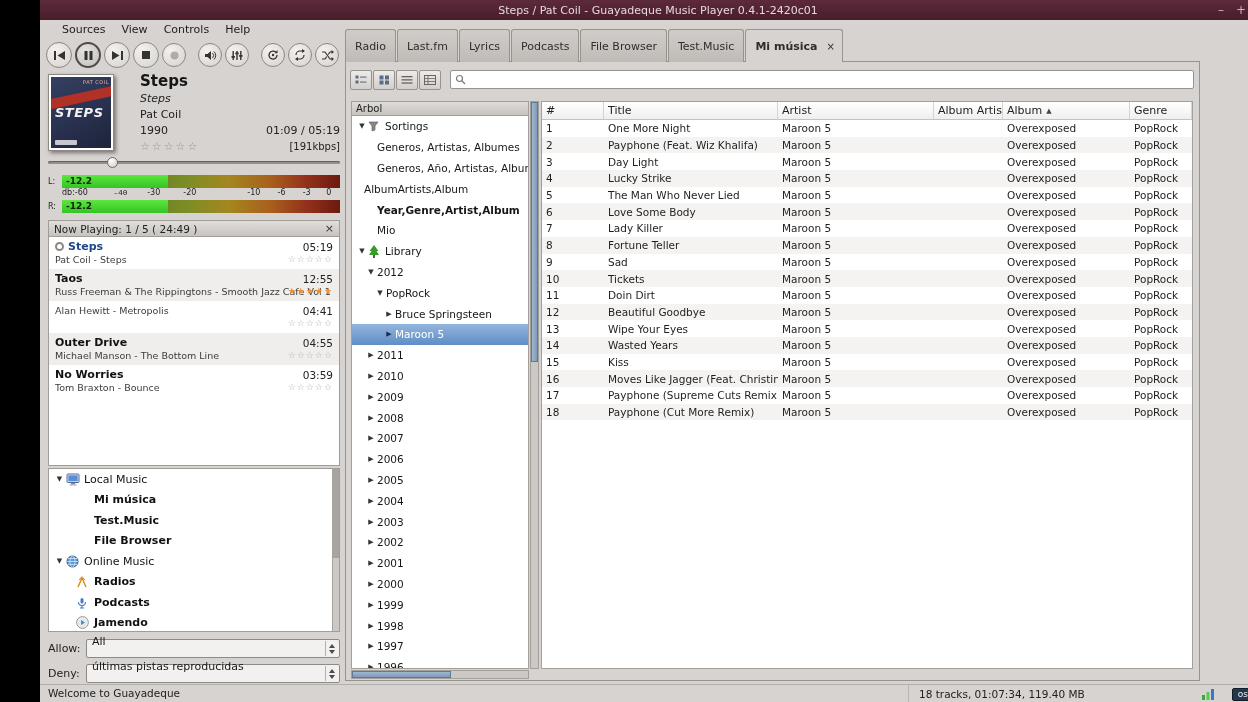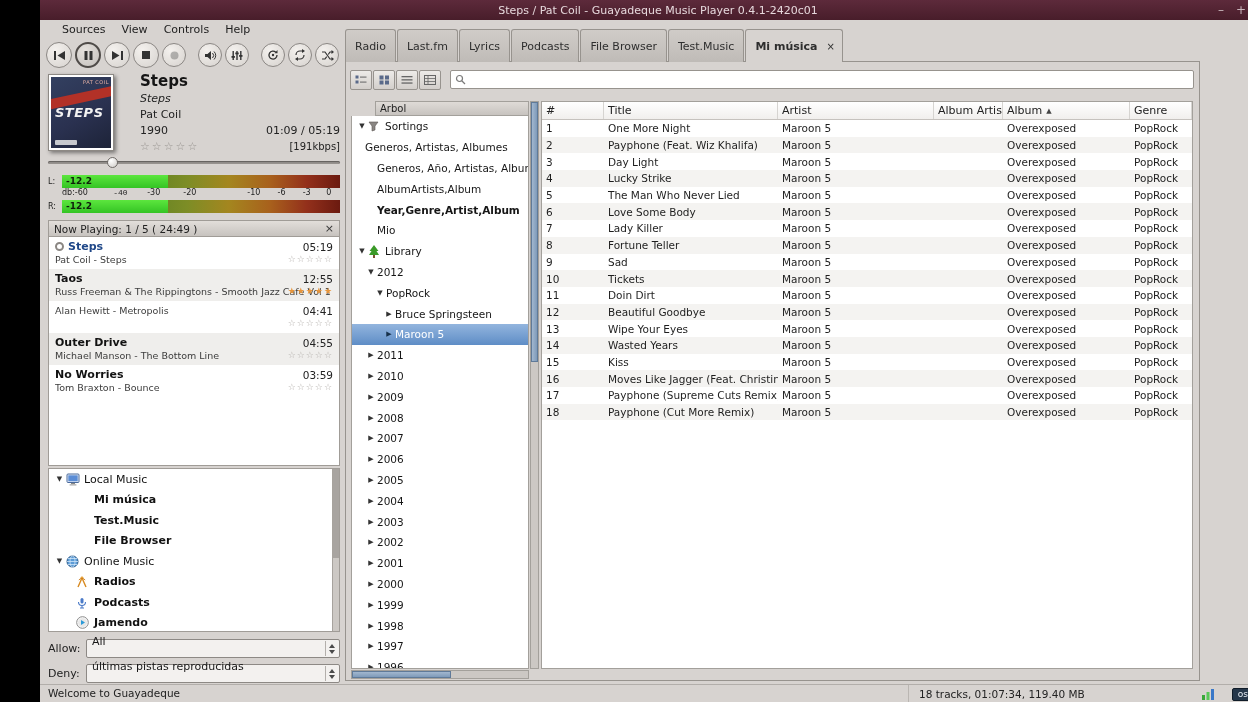--- a/index.html
+++ b/index.html
@@ -110,21 +110,21 @@
 
   
   .panel { position:absolute; left:305px; top:61px; width:855px; height:620px; background:#d7d3d0; border:1px solid #97938e; z-index:2; }
   .browser-toolbar { position:absolute; left:4px; top:7px; right:5px; height:21px; display:flex; align-items:center; }
   .view-btn { width:22px; height:20px; margin-right:1px; border:1px solid #97938e; border-radius:2px;
     background:linear-gradient(#edebe8,#d3cfcb); display:flex; align-items:center; justify-content:center; flex:none; }
   .search-box { flex:1; margin-left:8px; height:19px; background:#fff; border:1px solid #97938e; border-radius:2px; display:flex; align-items:center; padding:0 4px; gap:4px; }
   .search-box input { flex:1; border:none; outline:none; background:transparent; font-size:11px; font-family:inherit; color:#222; }
 
   .tree-wrap { position:absolute; left:5px; top:39px; width:178px; height:568px; display:flex; flex-direction:column; }
-  .tree-header { height:15px; flex:none; background:linear-gradient(#dfdbd7,#c7c3bf); border:1px solid #a3a09b; font-size:10px; color:#222; display:flex; align-items:center; padding-left:4px;margin-left:24px; }
+  .tree-header { height:15px; flex:none; background:linear-gradient(#dfdbd7,#c7c3bf); border:1px solid #a3a09b; font-size:10px; color:#222; display:flex; align-items:center; padding-left:4px; }
   .tree-body { flex:1; background:#fff; border:1px solid #a3a09b; border-top:none; overflow:hidden; }
   .tree-row { height:20.8px; display:flex; align-items:center; white-space:nowrap; overflow:hidden; }
   .tree-arrow { width:12px; font-size:7px; color:#333; text-align:center; flex:none; }
   .tree-icon { width:17px; flex:none; display:flex; align-items:center; }
   .tree-label { font-size:10.5px; color:#161616; }
   .tree-row.bold .tree-label { font-weight:bold; }
   .tree-row.selected { background:linear-gradient(#93b5de,#5e8dc6); }
   .tree-row.selected .tree-label { color:#fff; }
   .tree-row.selected .tree-arrow { color:#16304a; }
 
@@ -513,29 +513,29 @@
       <div class="tree-body">
           <div class="tree-row" style="padding-left: 4px;">
             <span class="tree-arrow">▼</span>
             <span class="tree-icon">
               <svg width="11" height="11" viewBox="0 0 11 11">
                 <path d="M1 1h9L7 5v4L4 10V5z" fill="#8a8683" stroke="#5a5653" stroke-width=".6"></path>
               </svg>
             </span>
             <span class="tree-label">Sortings</span>
           </div>
-          <div class="tree-row" style="padding-left: 1px;">
+          <div class="tree-row" style="padding-left: 13px;">
             <span class="tree-arrow"></span>
             <span class="tree-label">Generos, Artistas, Albumes</span>
           </div>
           <div class="tree-row" style="padding-left: 13px;">
             <span class="tree-arrow"></span>
             <span class="tree-label">Generos, Año, Artistas, Albumes</span>
           </div>
-          <div class="tree-row" style="padding-left: 13px;">
+          <div class="tree-row" style="">
             <span class="tree-arrow"></span>
             <span class="tree-label">AlbumArtists,Album</span>
           </div>
           <div class="tree-row bold" style="padding-left: 13px;">
             <span class="tree-arrow"></span>
             <span class="tree-label">Year,Genre,Artist,Album</span>
           </div>
           <div class="tree-row" style="padding-left: 13px;">
             <span class="tree-arrow"></span>
             <span class="tree-label">Mio</span>

